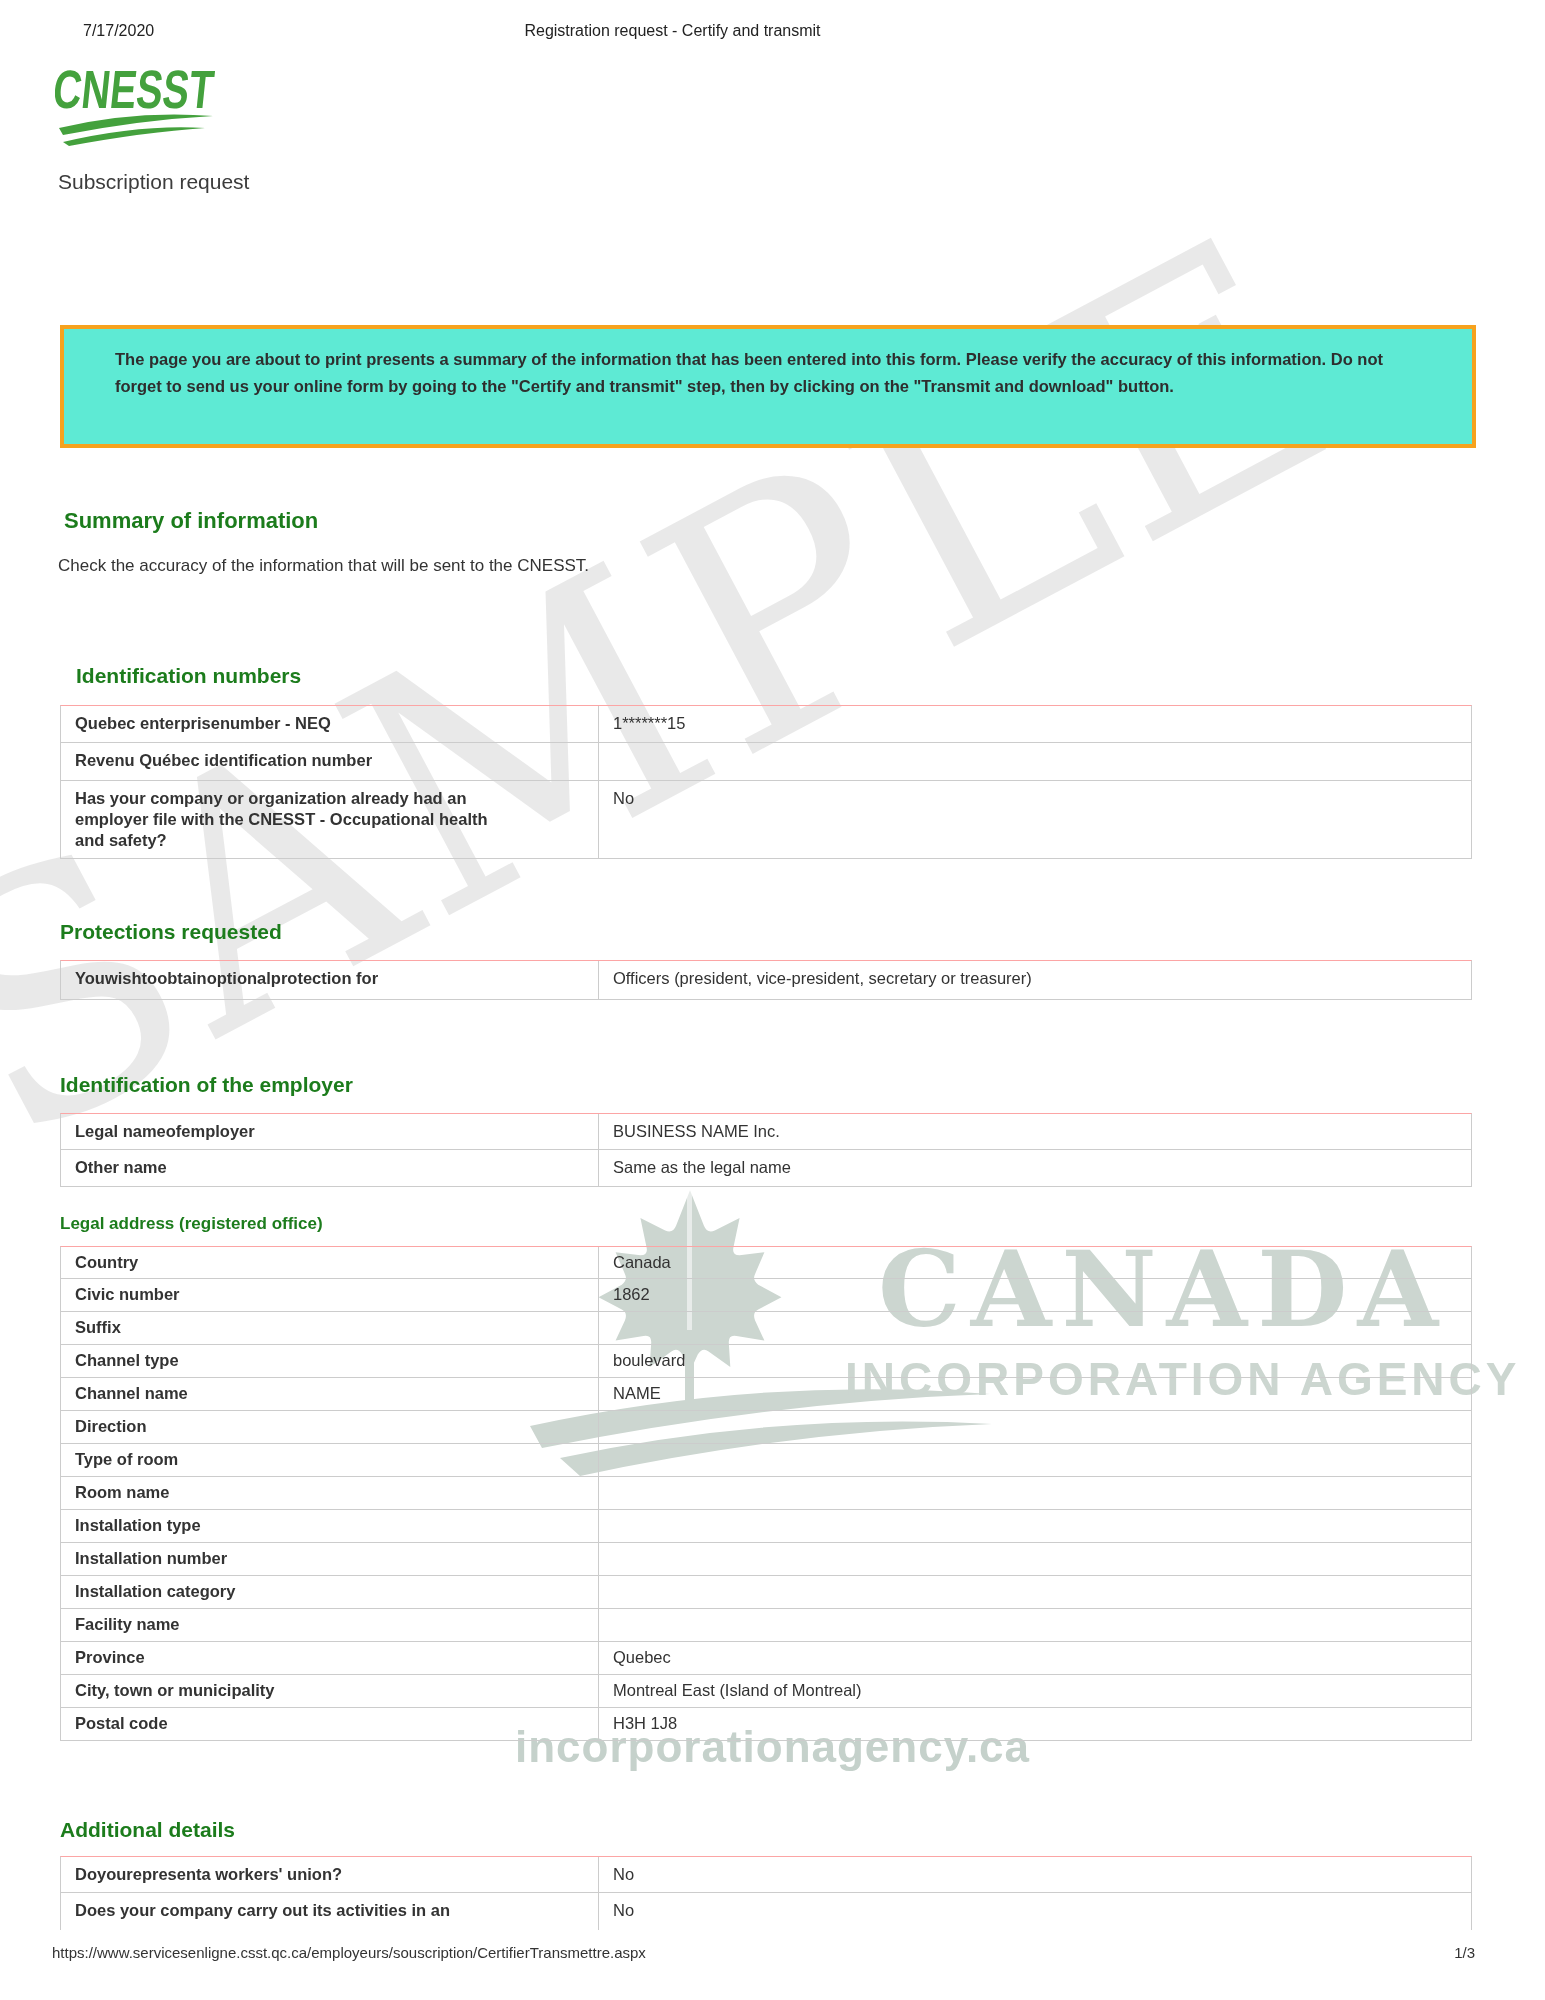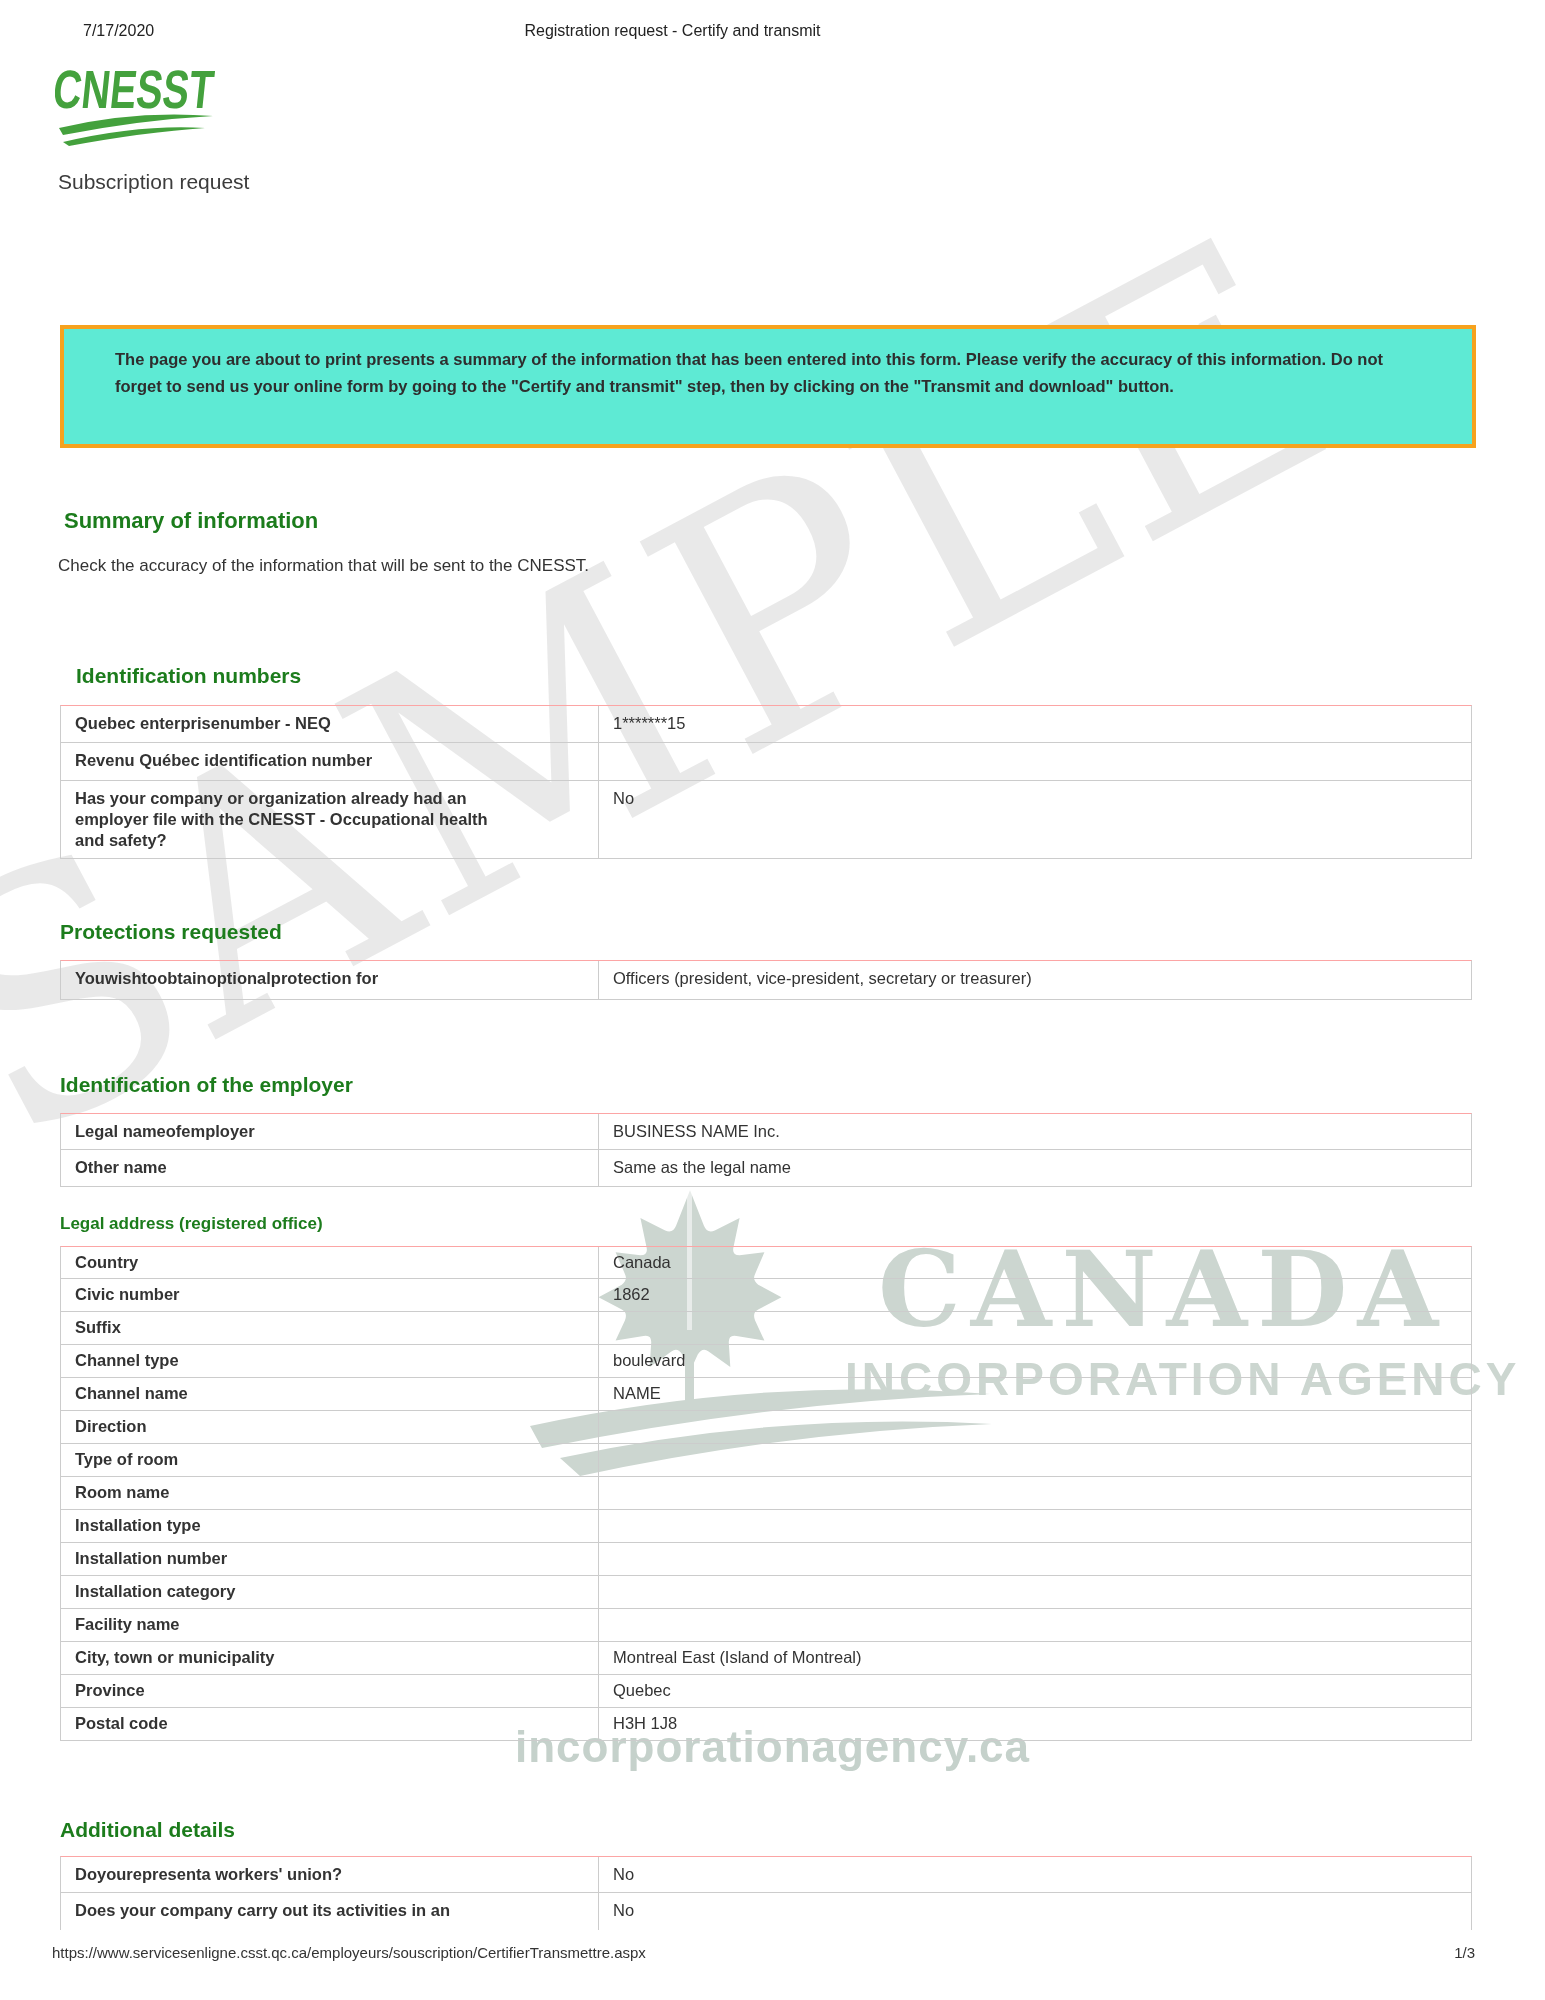--- a/index.html
+++ b/index.html
@@ -167,26 +167,26 @@
       </div>
       <div class="trow">
         <div class="tlabel">Installation category</div>
         <div class="tvalue"></div>
       </div>
       <div class="trow">
         <div class="tlabel">Facility name</div>
         <div class="tvalue"></div>
       </div>
       <div class="trow">
+        <div class="tlabel">Province</div>
+        <div class="tvalue">Quebec</div>
+      </div>
+      <div class="trow">
         <div class="tlabel">City, town or municipality</div>
         <div class="tvalue">Montreal East (Island of Montreal)</div>
-      </div>
-      <div class="trow">
-        <div class="tlabel">Province</div>
-        <div class="tvalue">Quebec</div>
       </div>
       <div class="trow">
         <div class="tlabel">Postal code</div>
         <div class="tvalue">H3H 1J8</div>
       </div>
     </div>
 
   <div class="abs z1 h2" style="left:60px;top:1818px;text-align:center;">Additional details</div>
   <div class="abs z1 tbl t5" style="top:1856px;">
       <div class="trow first">

